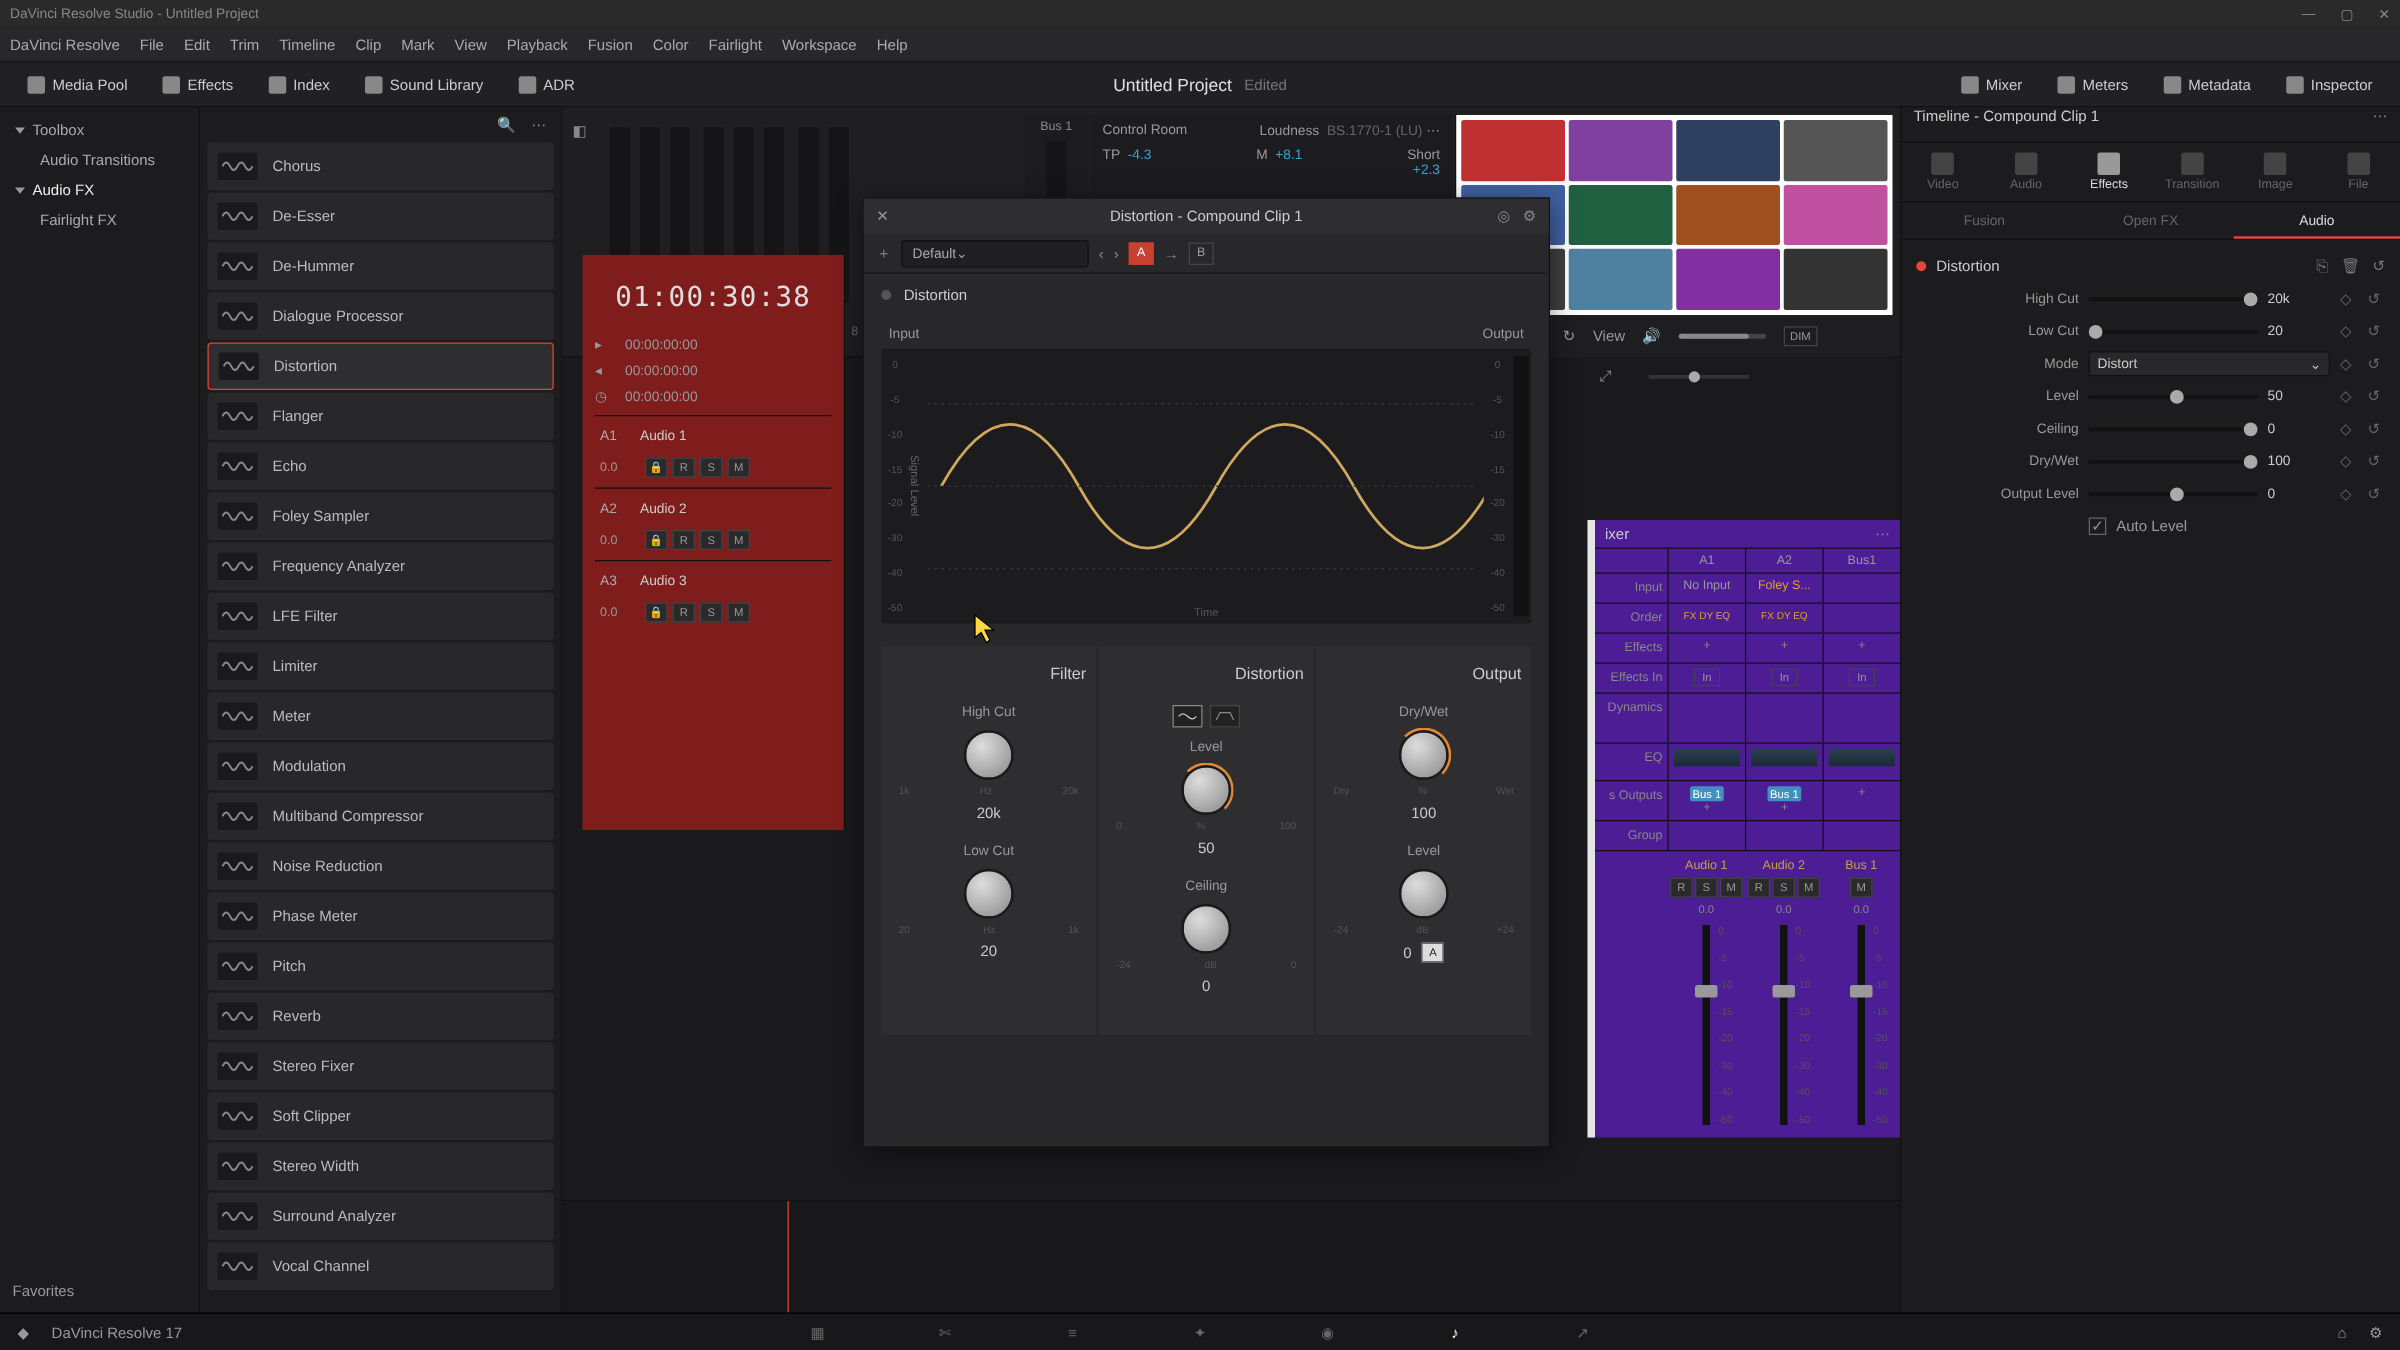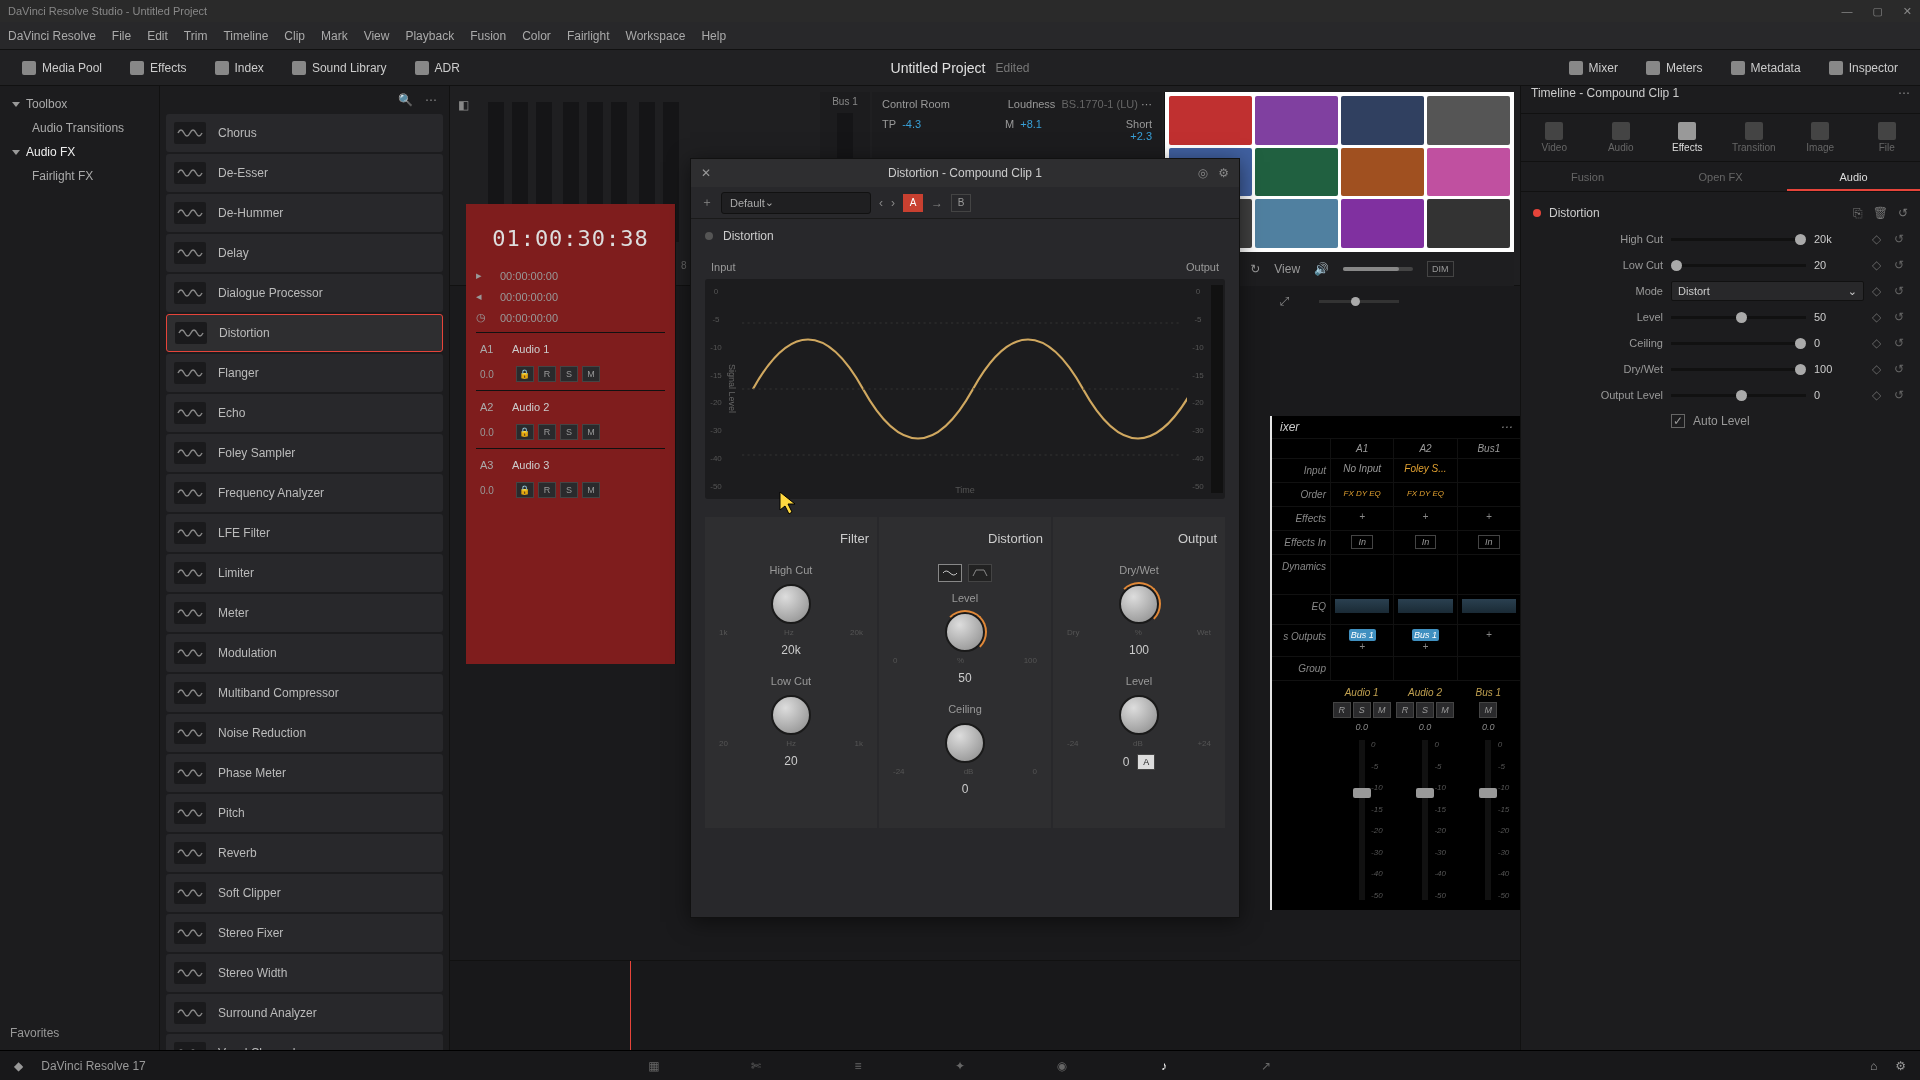--- a/index.html
+++ b/index.html
@@ -97,21 +97,21 @@
 .knob-label { font-size: 11px; color: #999; margin-bottom: 8px; }
 .knob { width: 40px; height: 40px; border-radius: 50%; background: radial-gradient(circle at 35% 30%, #ddd, #888); margin: 0 auto; position: relative; border: 2px solid #1a1a1a; }
 .knob.orange::before { content:''; position:absolute; inset:-4px; border-radius:50%; border: 2px solid #e08838; border-bottom-color: transparent; border-left-color: transparent; }
 .knob-scale { font-size: 8px; color: #555; margin-top: 4px; display: flex; justify-content: space-between; padding: 0 6px; }
 .knob-value { font-size: 12px; color: #ccc; margin-top: 6px; }
 .dist-icons { display: flex; justify-content: center; gap: 6px; margin-bottom: 10px; }
 .dist-ic { width: 24px; height: 18px; border: 1px solid #444; background: #222; display:flex; align-items:center; justify-content:center; }
 .dist-ic.active { border-color: #888; }
 
 
-.mixer-overlay { position: absolute; right: 0; top: 330px; width: 250px; background: #000000; border-left: 2px solid #e5e5e5; font-style: italic; }
+.mixer-overlay { position: absolute; right: 0; top: 330px; width: 250px; background: #4c1d95; border-left: 6px solid #e5e5e5; }
 .mixer-hdr { display: flex; align-items: center; padding: 4px 8px; }
 .mixer-hdr .mtitle { color: #ccc; font-size: 12px; }
 .mixer-hdr .mdots { margin-left: auto; color: #888; }
 .mixer-row { display: flex; border-top: 1px solid #111; }
 .mixer-rowlabel { width: 58px; font-size: 10px; color: #888; padding: 6px 4px; text-align: right; }
 .mixer-cells { flex: 1; display: flex; }
 .mixer-cell { flex: 1; padding: 4px; text-align: center; font-size: 10px; border-left: 1px solid #111; }
 .mixer-cell .chip { background: #2a4a5a; color: #fff; border-radius: 2px; padding: 1px 2px; font-size: 9px; display: inline-block; }
 .mixer-cell .chip.blue { background: #4090c0; }
 .mixer-cell .orderchip { font-size: 8px; color: #e0a030; }
@@ -286,28 +286,20 @@
             </svg>
           </div>
           <span class="fx-name">De-Hummer</span>
         </div>
         <div class="fx-item">
           <div class="fx-icon">
             <svg viewBox="0 0 26 16">
               <path d="M1 8 Q4 2 7 8 T13 8 T19 8 T25 8" stroke="#888" fill="none" stroke-width="1.5"></path>
             </svg>
           </div>
-          <span class="fx-name">Delay</span>
-        </div>
-        <div class="fx-item">
-          <div class="fx-icon">
-            <svg viewBox="0 0 26 16">
-              <path d="M1 8 Q4 2 7 8 T13 8 T19 8 T25 8" stroke="#888" fill="none" stroke-width="1.5"></path>
-            </svg>
-          </div>
           <span class="fx-name">Dialogue Processor</span>
         </div>
         <div class="fx-item selected">
           <div class="fx-icon">
             <svg viewBox="0 0 26 16">
               <path d="M1 8 Q4 2 7 8 T13 8 T19 8 T25 8" stroke="#888" fill="none" stroke-width="1.5"></path>
             </svg>
           </div>
           <span class="fx-name">Distortion</span>
         </div>
@@ -414,29 +406,29 @@
             </svg>
           </div>
           <span class="fx-name">Reverb</span>
         </div>
         <div class="fx-item">
           <div class="fx-icon">
             <svg viewBox="0 0 26 16">
               <path d="M1 8 Q4 2 7 8 T13 8 T19 8 T25 8" stroke="#888" fill="none" stroke-width="1.5"></path>
             </svg>
           </div>
+          <span class="fx-name">Stereo Fixer</span>
+        </div>
+        <div class="fx-item">
+          <div class="fx-icon">
+            <svg viewBox="0 0 26 16">
+              <path d="M1 8 Q4 2 7 8 T13 8 T19 8 T25 8" stroke="#888" fill="none" stroke-width="1.5"></path>
+            </svg>
+          </div>
           <span class="fx-name">Soft Clipper</span>
-        </div>
-        <div class="fx-item">
-          <div class="fx-icon">
-            <svg viewBox="0 0 26 16">
-              <path d="M1 8 Q4 2 7 8 T13 8 T19 8 T25 8" stroke="#888" fill="none" stroke-width="1.5"></path>
-            </svg>
-          </div>
-          <span class="fx-name">Stereo Fixer</span>
         </div>
         <div class="fx-item">
           <div class="fx-icon">
             <svg viewBox="0 0 26 16">
               <path d="M1 8 Q4 2 7 8 T13 8 T19 8 T25 8" stroke="#888" fill="none" stroke-width="1.5"></path>
             </svg>
           </div>
           <span class="fx-name">Stereo Width</span>
         </div>
         <div class="fx-item">

